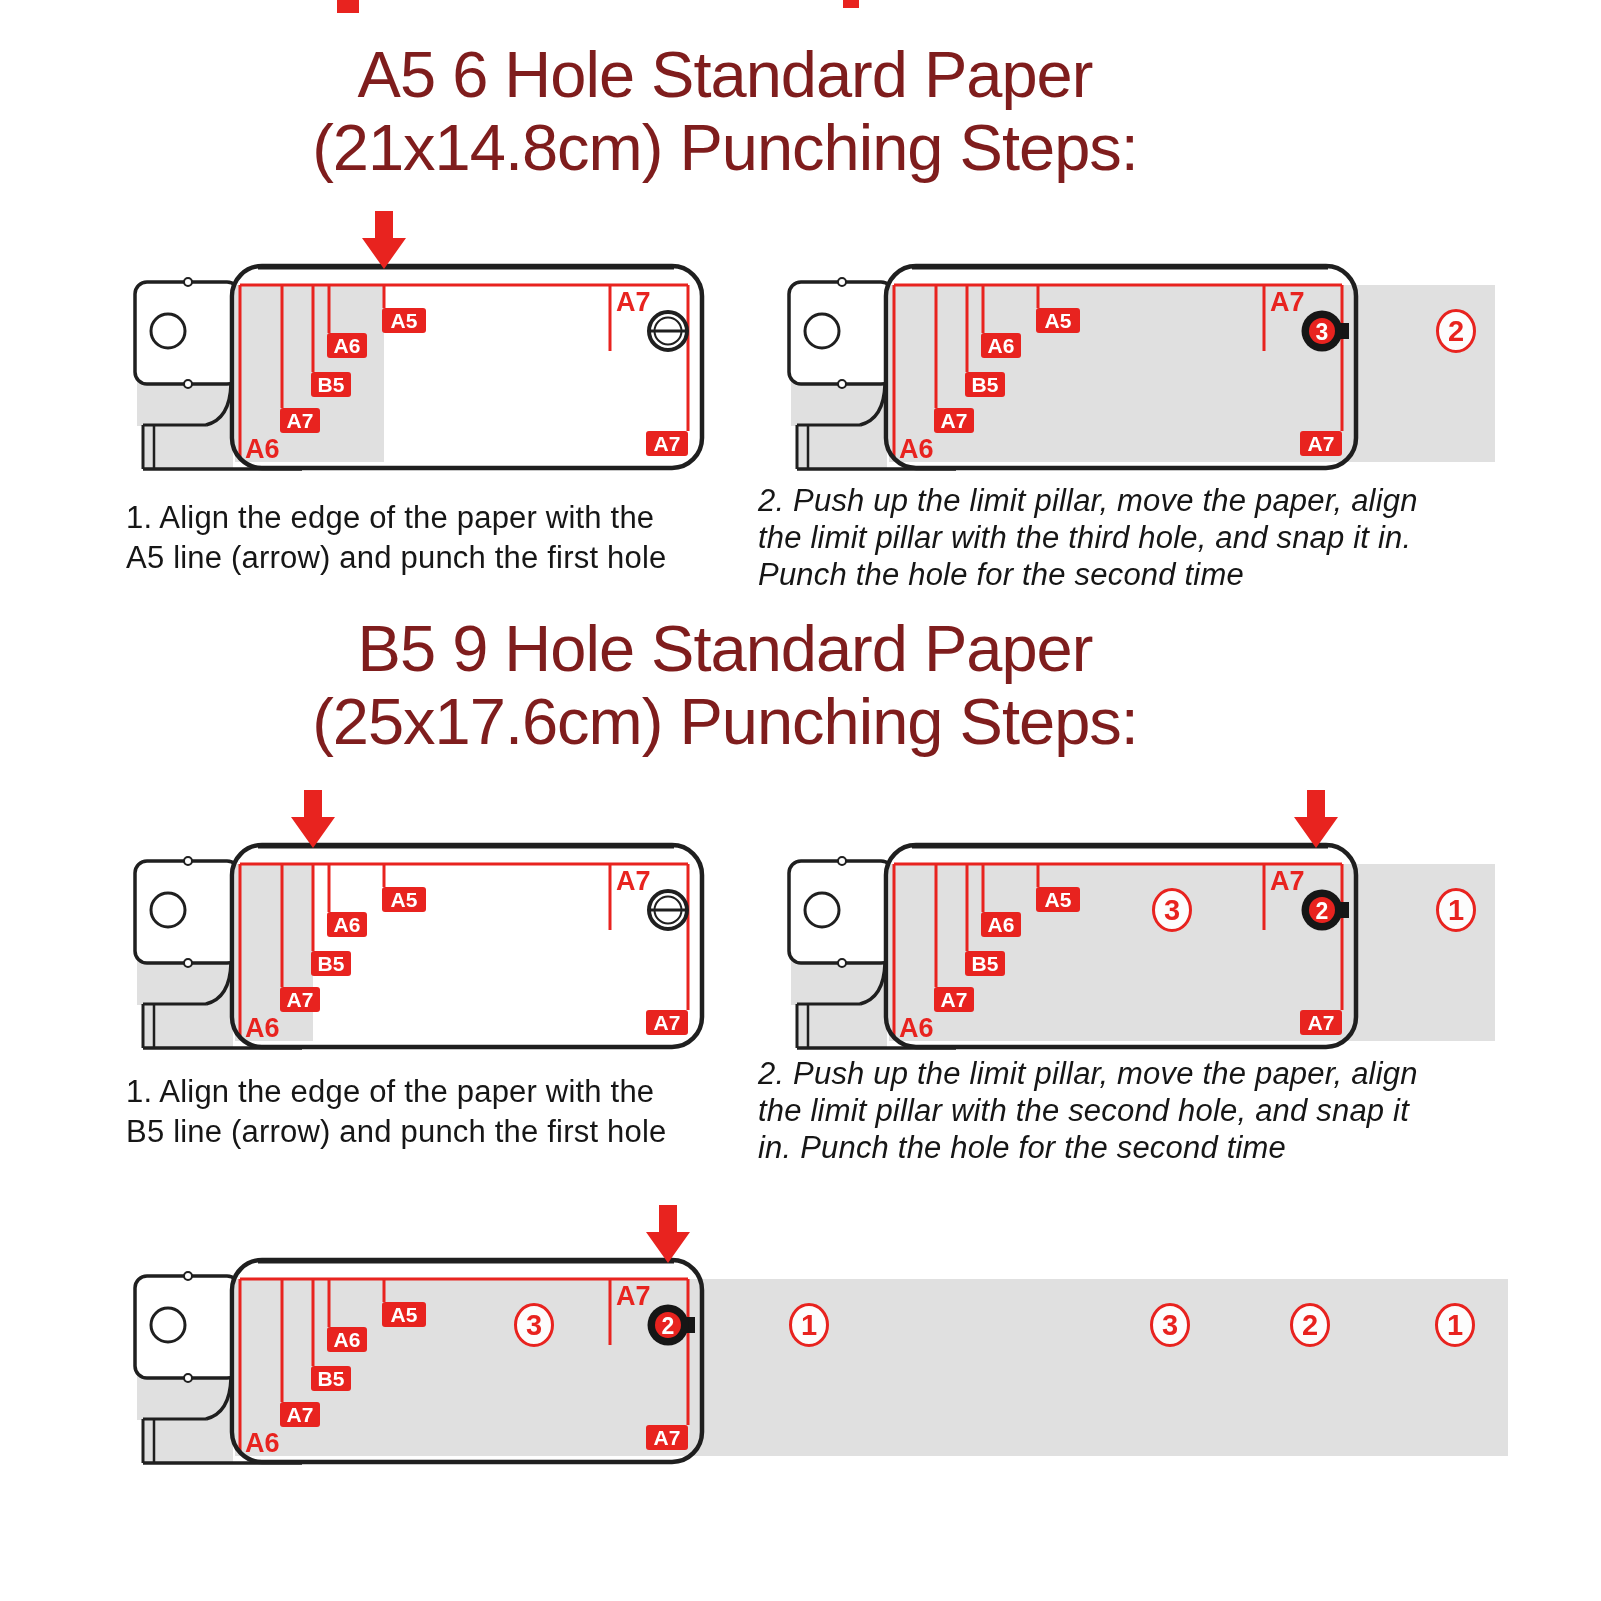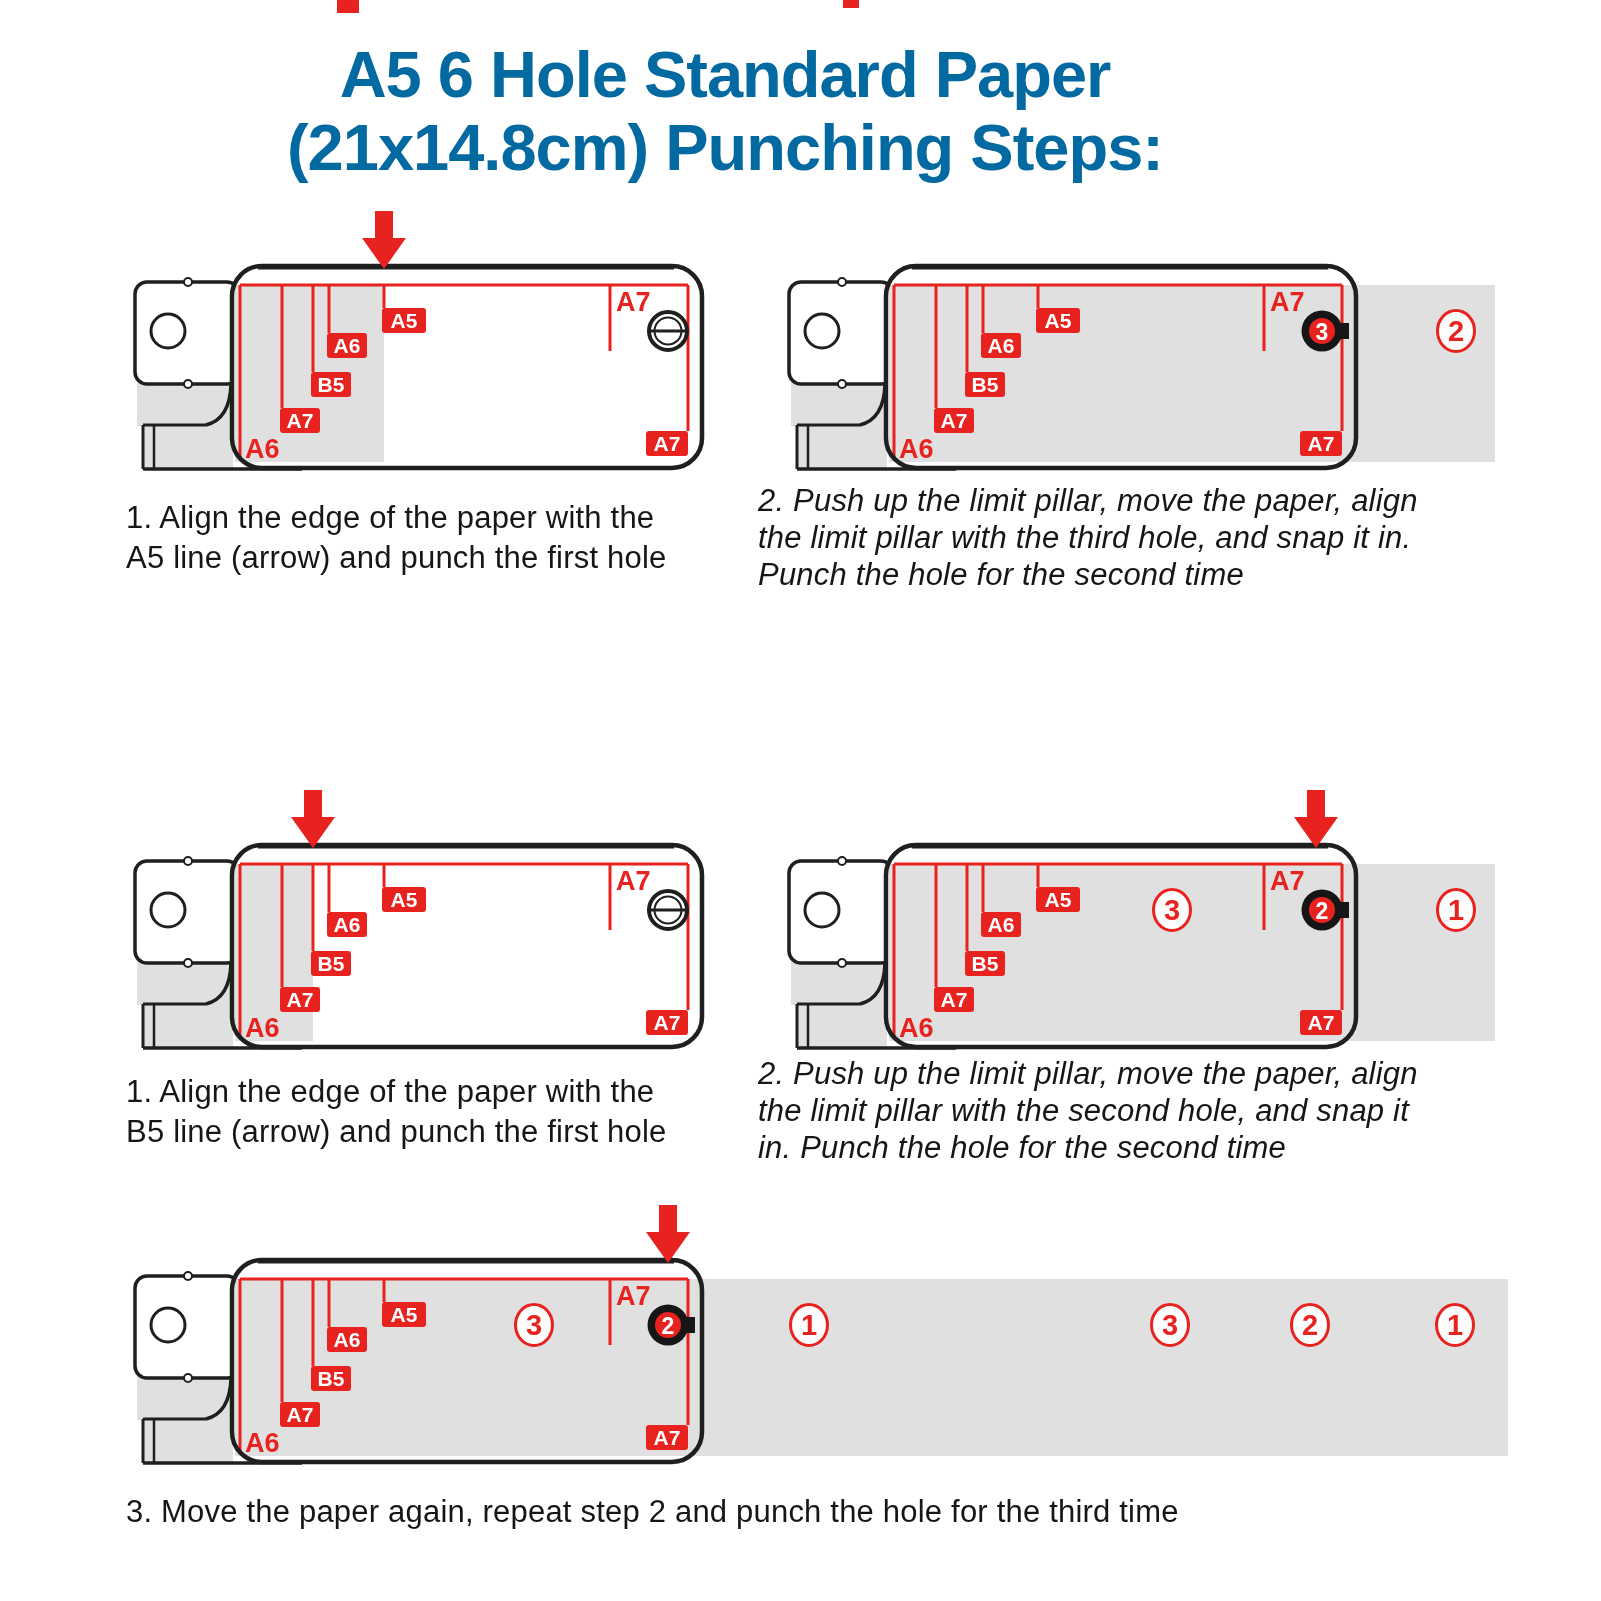--- a/index.html
+++ b/index.html
@@ -3,21 +3,21 @@
 <meta charset="utf-8">
 <style>
   html,body{margin:0;padding:0;background:#ffffff;}
   #stage{
     position:relative;width:1601px;height:1601px;background:#ffffff;
     font-family:"Liberation Sans",sans-serif;overflow:hidden;
   }
   #diagram-layer{position:absolute;left:0;top:0;}
   .title{
     position:absolute;left:60px;width:1330px;text-align:center;
-    font-weight:bold;font-size:65px;line-height:1.13;color:#0369a1;
+    font-weight:normal;font-size:65px;line-height:1.13;color:#7f1d1d;
     letter-spacing:-1px;white-space:pre-line;
   }
   .step{
     position:absolute;font-size:31px;line-height:1.3;color:#161616;
     white-space:pre-line;letter-spacing:0.2px;
   }
   .step.tight{line-height:1.19;font-style:italic;}
 </style>
 </head>
 <body>
@@ -283,26 +283,27 @@
           <text x="1455" y="1335" fill="#e8231f" font-size="29" font-weight="bold" font-family="&quot;Liberation Sans&quot;,sans-serif" text-anchor="middle">1</text>
         </g>
         <polygon points="659,1205 677,1205 677,1232 690,1232 668,1263 646,1232 659,1232" fill="#e8231f"></polygon>
       </g>
       <rect x="337" y="0" width="22" height="13" fill="#e8231f"></rect>
       <rect x="843" y="0" width="16" height="8" fill="#e8231f"></rect>
     </svg>
 
   <div class="title" style="top:38px;">A5 6 Hole Standard Paper
 (21x14.8cm) Punching Steps:</div>
+  <div class="title" style="top:612px;">B5 9 Hole Standard Paper
+(25x17.6cm) Punching Steps:</div>
 
   <div class="step" style="left:126px; top:498px;  width:660px;">1. Align the edge of the paper with the
 A5 line (arrow) and punch the first hole</div>
   <div class="step tight" style="left:758px; top:483px;  width:760px;">2. Push up the limit pillar, move the paper, align
 the limit pillar with the third hole, and snap it in.
 Punch the hole for the second time</div>
   <div class="step" style="left:126px; top:1072px; width:660px;">1. Align the edge of the paper with the
 B5 line (arrow) and punch the first hole</div>
   <div class="step tight" style="left:758px; top:1056px; width:760px;">2. Push up the limit pillar, move the paper, align
 the limit pillar with the second hole, and snap it
 in. Punch the hole for the second time</div>
-  <div class="step" style="left:126px; top:1492px; width:1300px;">3. Move the paper again, repeat step 2 and punch the hole for the third time</div>
 
 </div>
 
 </body></html>

